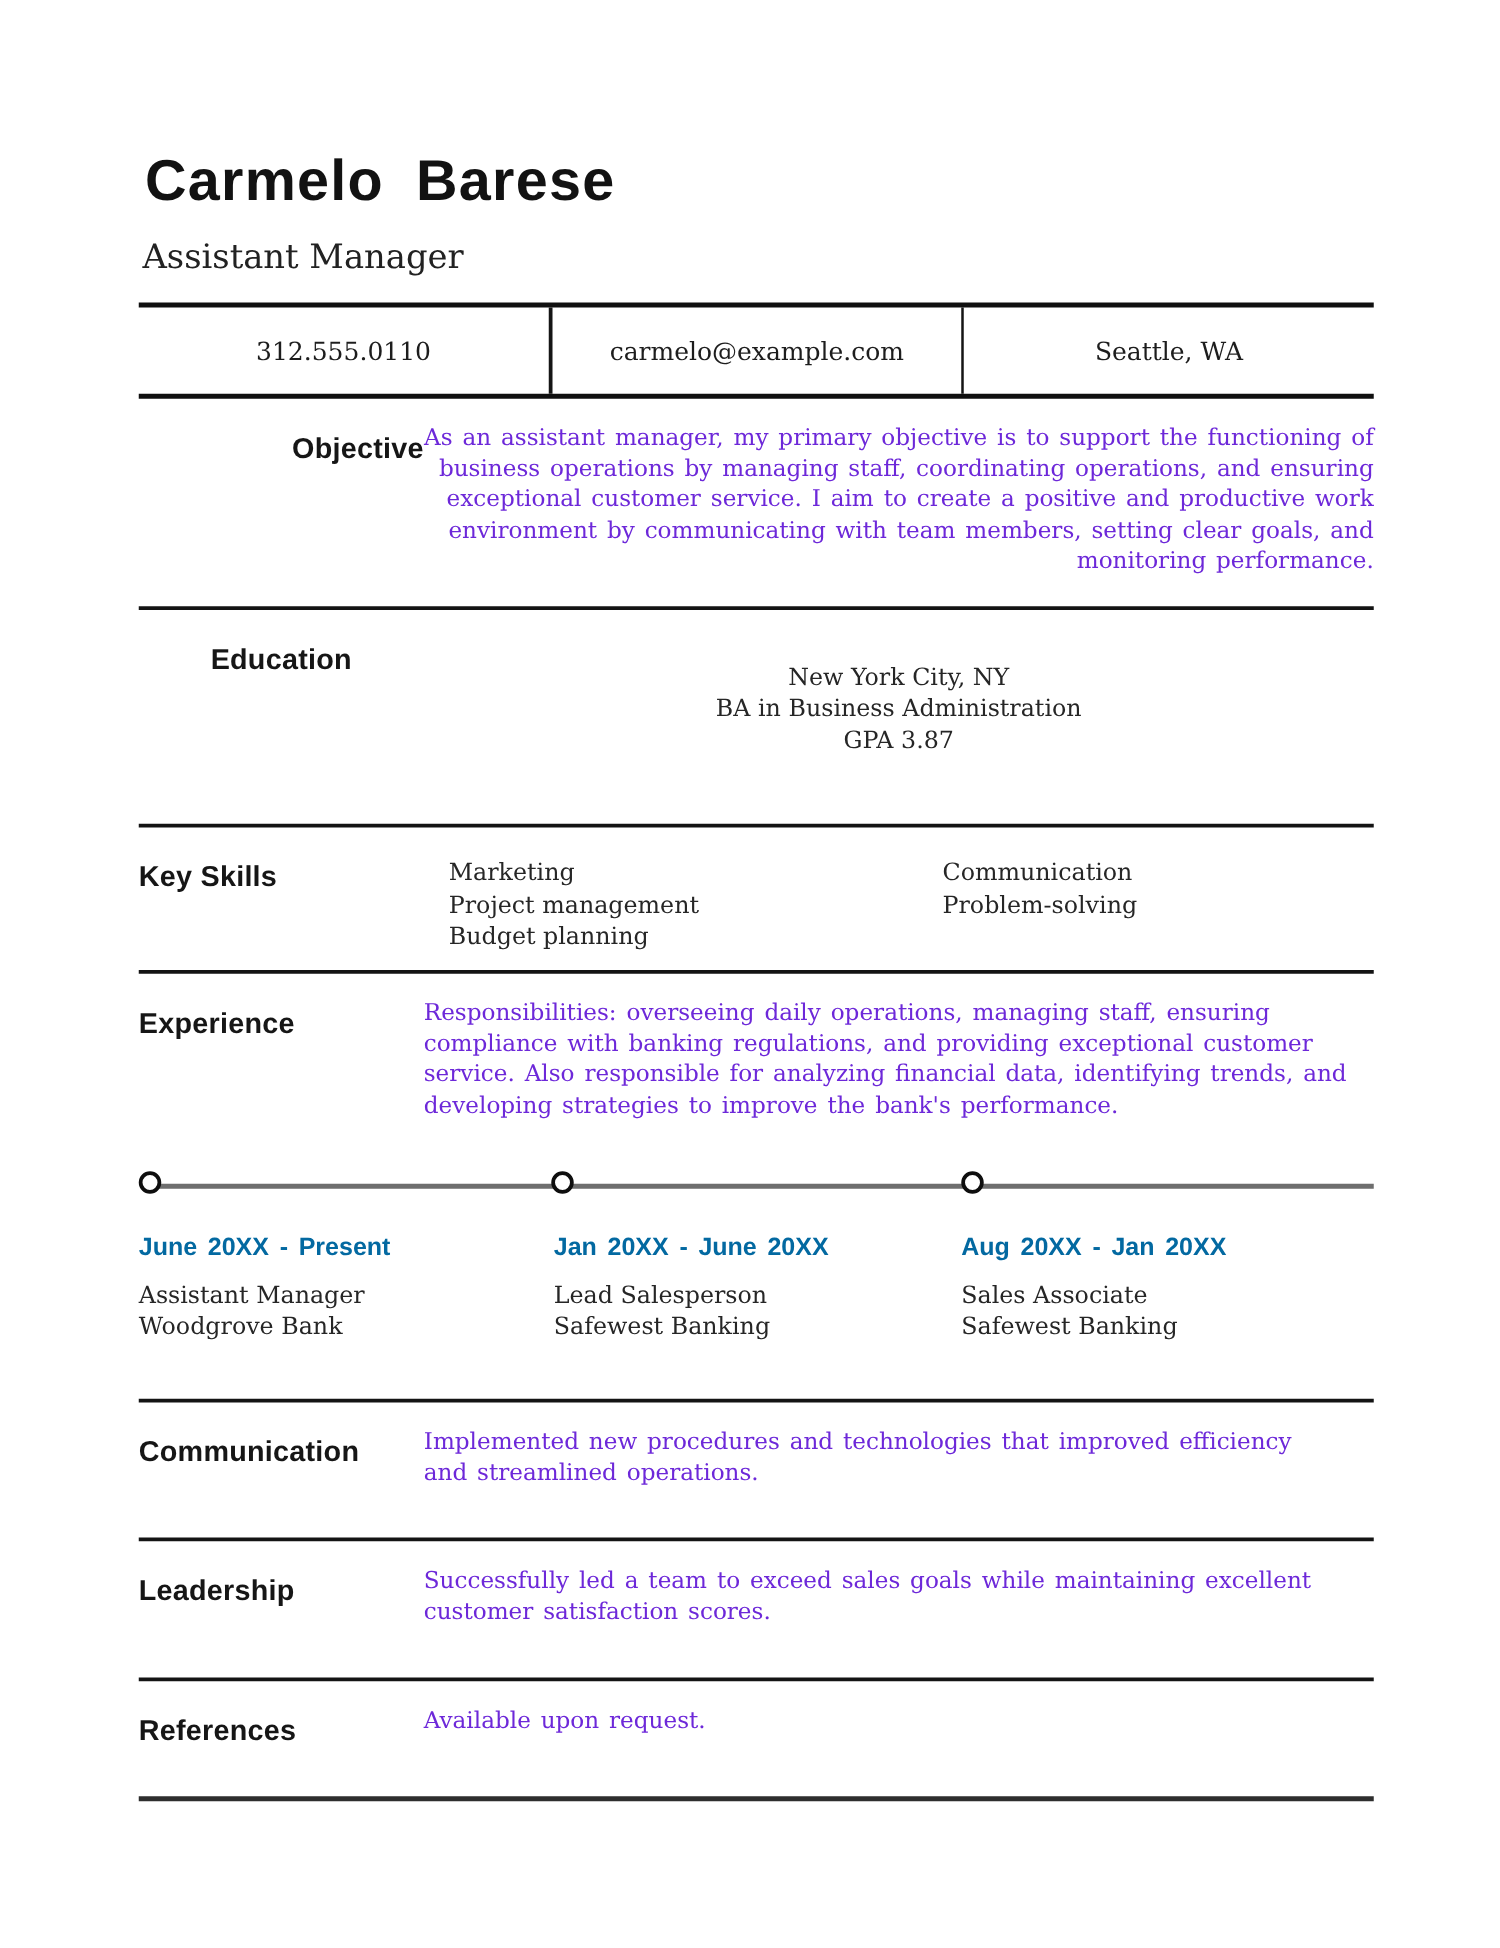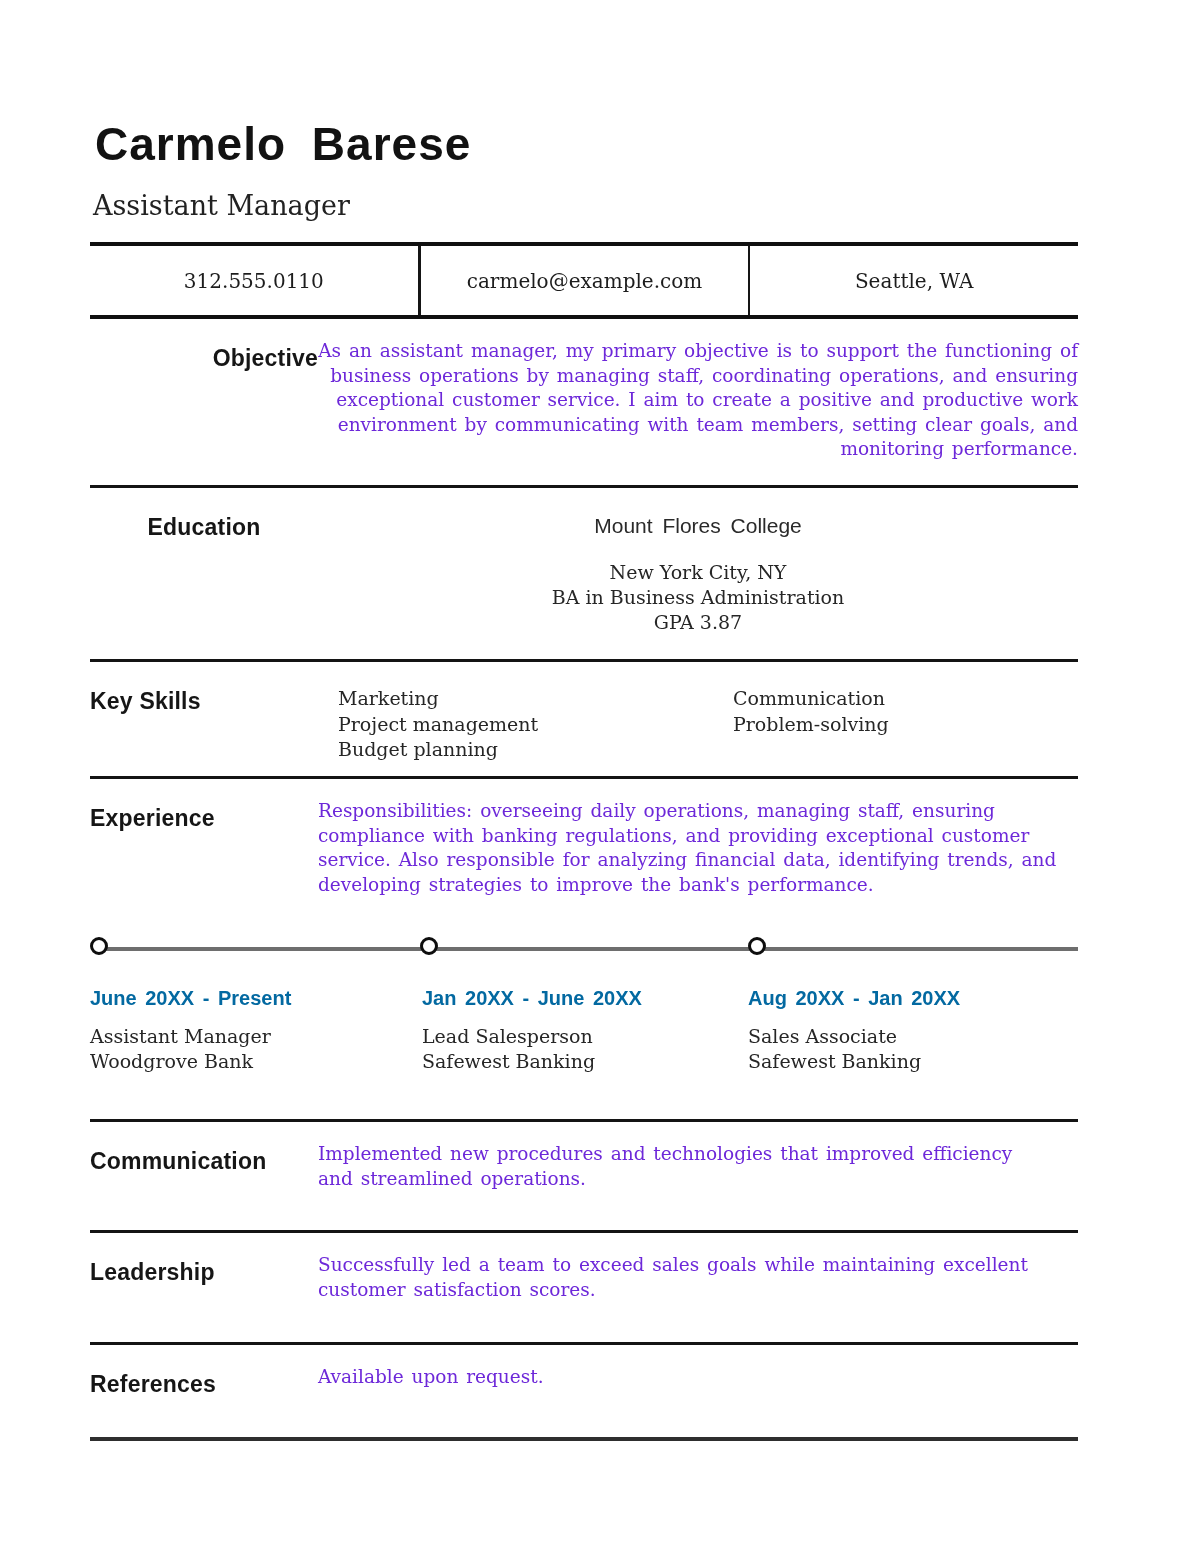--- a/index.html
+++ b/index.html
@@ -7,21 +7,21 @@
   .page {
     position:relative;
     width:1200px; height:1558px;
     background:#ffffff;
     font-family:"DejaVu Serif", serif;
     color:#232323;
     overflow:hidden;
   }
   .content {
     position:absolute;
-    left:90px; top:0;
+    left:111px; top:0;
     width:988px; height:1558px;
   }
   
   .hdr { padding-top:116px; }
   .hdr h1 {
     font-family:"Liberation Sans", sans-serif;
     font-weight:700;
     font-size:46px;
     line-height:56px;
     letter-spacing:1px;
@@ -182,21 +182,20 @@
 environment by communicating with team members, setting clear goals, and
 monitoring performance.</div>
       </div>
     </section>
 
     <section class="row" id="sec-education">
       <div class="label-col">
         <div class="sec-label">Education</div>
       </div>
       <div class="body-col">
-        <div class="school-name">Mount Flores College</div>
         <div class="edu-lines">
           <span>New York City, NY</span>
           <span>BA in Business Administration</span>
           <span>GPA 3.87</span>
         </div>
       </div>
     </section>
 
     <section class="row" id="sec-keyskills">
       <div class="label-col">

